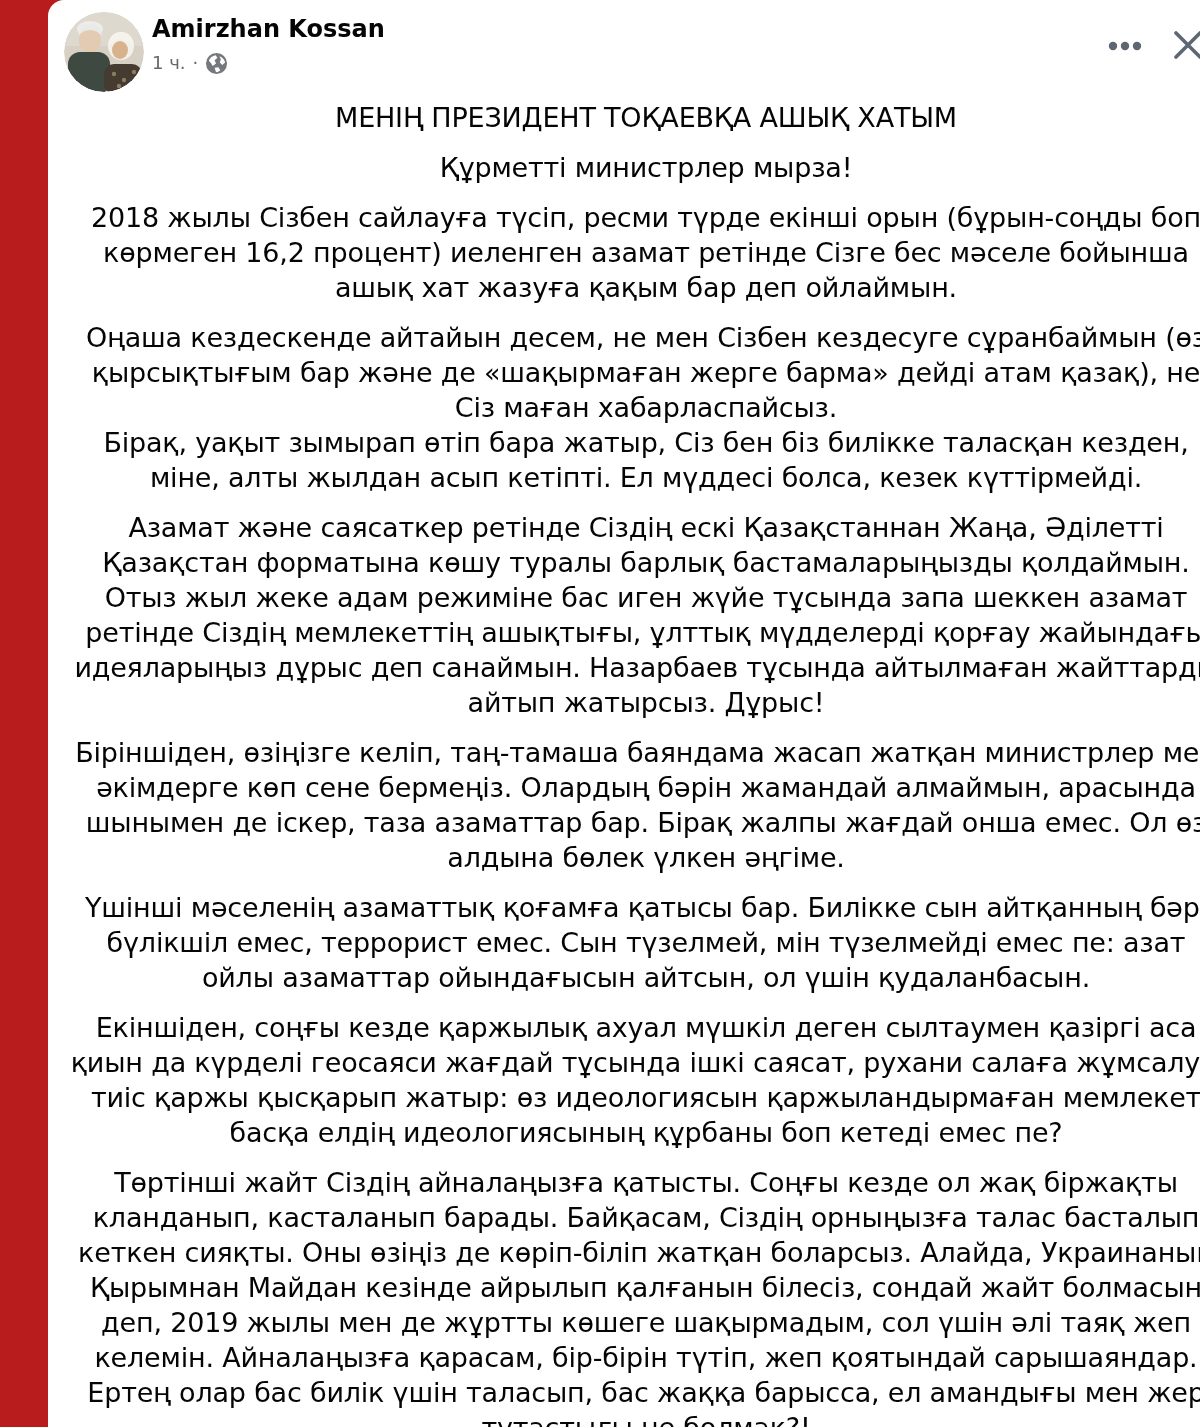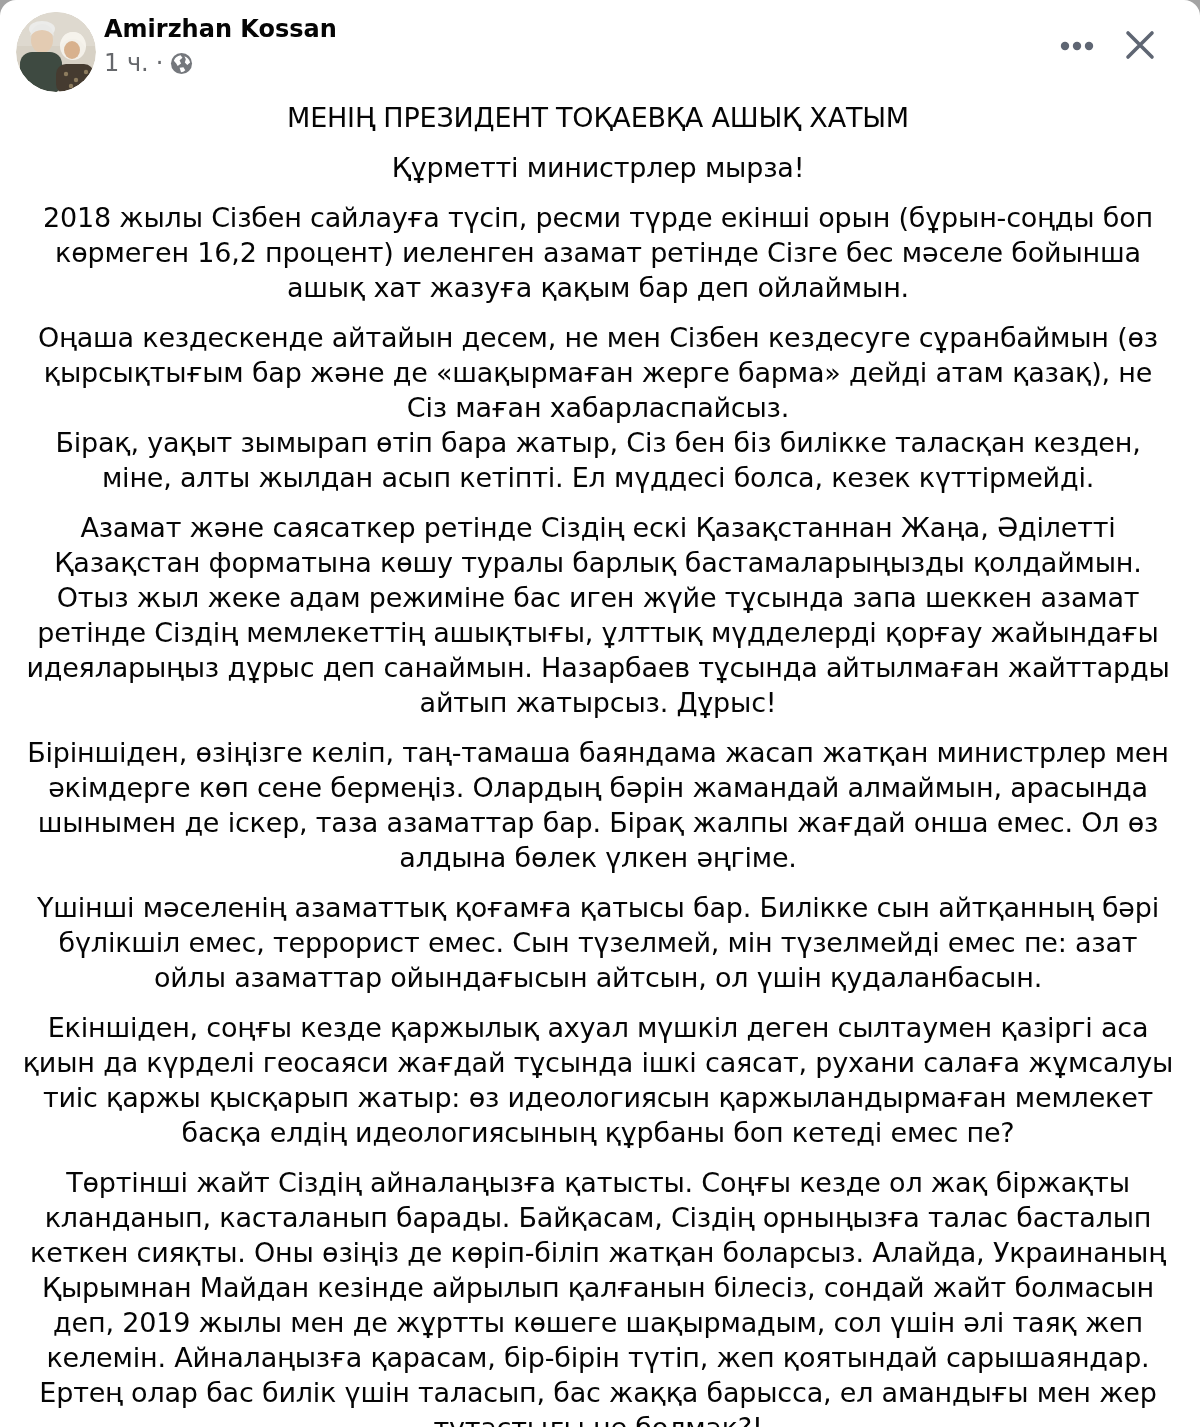--- a/index.html
+++ b/index.html
@@ -4,22 +4,23 @@
 <style>
   * { margin: 0; padding: 0; box-sizing: border-box; }
   html, body {
     font-family: "DejaVu Sans", "Liberation Sans", sans-serif;
     background: #eef0f3;
   }
   .stage {
     width: 1200px;
     height: 1427px;
     margin: 0 auto;
-    background: #a3a3a3;
+    background: #b91c1c;
     overflow: hidden;
+    padding-left: 48px;
   }
   .card {
     width: 1200px;
     height: 1427px;
     background: #ffffff;
     border-radius: 16px 16px 0 0;
     overflow: hidden;
     position: relative;
   }
   
@@ -42,21 +43,21 @@
     font-weight: bold;
     color: #050505;
     line-height: 30px;
     text-decoration: none;
     cursor: pointer;
   }
   .meta-row {
     margin-top: 6px;
     display: flex;
     align-items: center;
-    font-size: 24px;
+    font-size: 18px;
     color: #65676b;
     line-height: 26px;
   }
   .meta-row .sep { margin: 0 7px; }
   .globe-wrap { display: inline-flex; align-items: center; }
   .header-actions {
     position: absolute;
     top: 30px;
     right: 44px;
     display: flex;

